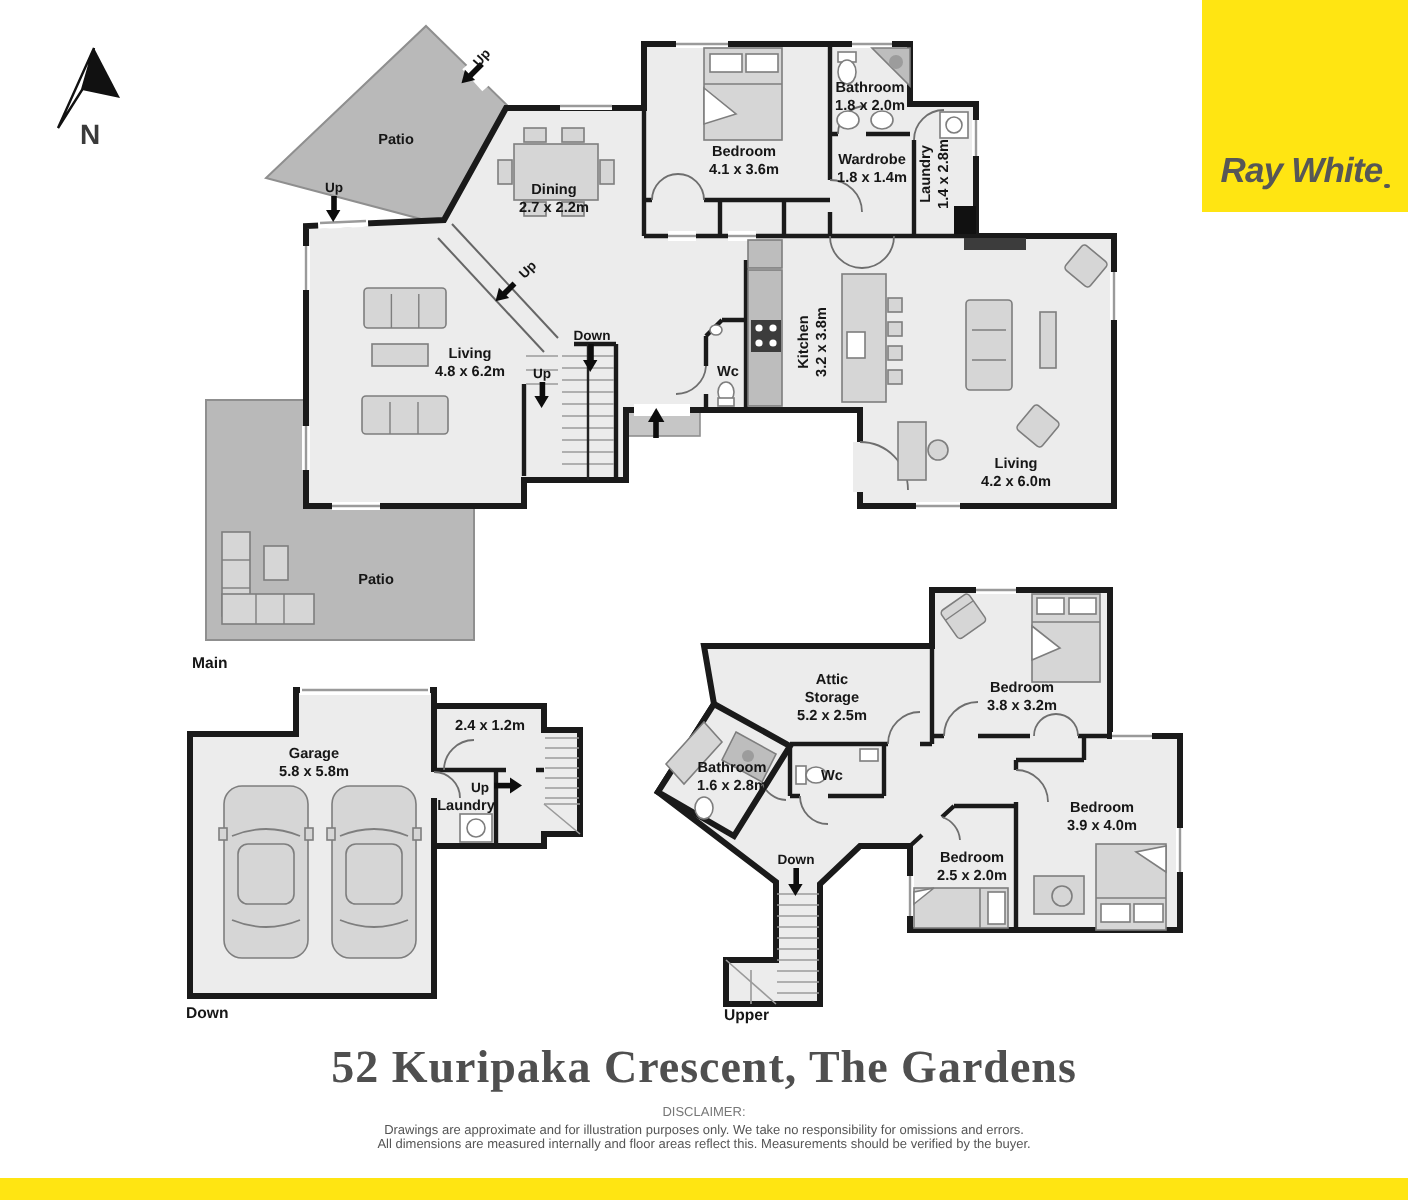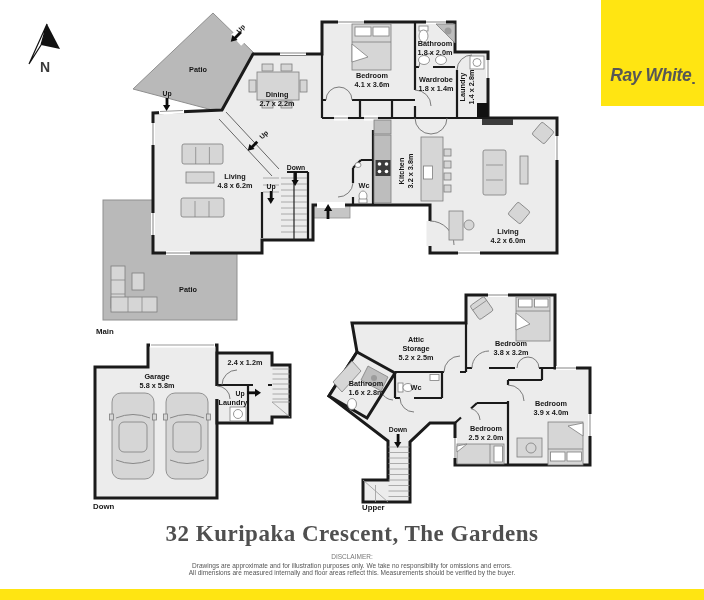--- a/index.html
+++ b/index.html
@@ -24,21 +24,21 @@
   .winbg{fill:#ffffff;}
   .gap{fill:#ececec;}
   .lbl{font:bold 7.3px "Liberation Sans",sans-serif;fill:#161616;text-anchor:middle;}
   .dir{font:bold 6.8px "Liberation Sans",sans-serif;fill:#161616;text-anchor:middle;}
   .flbl{font:bold 7.8px "Liberation Sans",sans-serif;fill:#161616;}
   .north{font:bold 14px "Liberation Sans",sans-serif;fill:#3a3a3a;text-anchor:middle;}
   .arrow{fill:#0d0d0d;}
   
   #logo-block{position:absolute;left:601px;top:0;width:103px;height:106px;
     display:flex;justify-content:center;align-items:flex-end;box-sizing:border-box;
-    padding-bottom:20px;}
+    padding-bottom:10px;}
   #logo-text{font:italic 900 17.5px "Liberation Sans",sans-serif;letter-spacing:-0.4px;}
   #logo-dot{width:2.5px;height:2.5px;border-radius:50%;margin:0 0 2px 1px;}
   #footer-bar{position:absolute;left:0;top:589px;width:704px;height:11px;}
   #title{position:absolute;left:0;top:521px;width:704px;text-align:center;
     font:bold 23px "Liberation Serif",serif;letter-spacing:0.5px;}
   #disclaimer{position:absolute;left:0;top:553px;width:704px;text-align:center;
     font:400 6.5px "Liberation Sans",sans-serif;line-height:7.6px;color:#555;}
   #disclaimer .head{color:#777;margin-bottom:1px;}
 </style>
 </head>
@@ -438,21 +438,21 @@
     <text class="dir" x="398" y="432">Down</text>
     <text class="flbl" x="362" y="510">Upper</text>
   </g>
 </svg>
 
   <div id="logo-block" style="background: rgb(255, 229, 18);">
     <span id="logo-text" style="color: rgb(87, 87, 86);">Ray White</span>
     <span id="logo-dot" style="background: rgb(87, 87, 86);"></span>
   </div>
 
-  <div id="title" style="color: rgb(79, 79, 79);">32 Kuripaka Crescent, The Gardens</div>
+  <div id="title" style="color: rgb(79, 79, 79);">52 Kuripaka Crescent, The Gardens</div>
   <div id="disclaimer">
     <div class="head">DISCLAIMER:</div>
     <div>Drawings are approximate and for illustration purposes only. We take no responsibility for omissions and errors.</div>
     <div>All dimensions are measured internally and floor areas reflect this. Measurements should be verified by the buyer.</div>
   </div>
   <div id="footer-bar" style="background: rgb(255, 229, 18);"></div>
 
 </div>
 
 </body></html>

